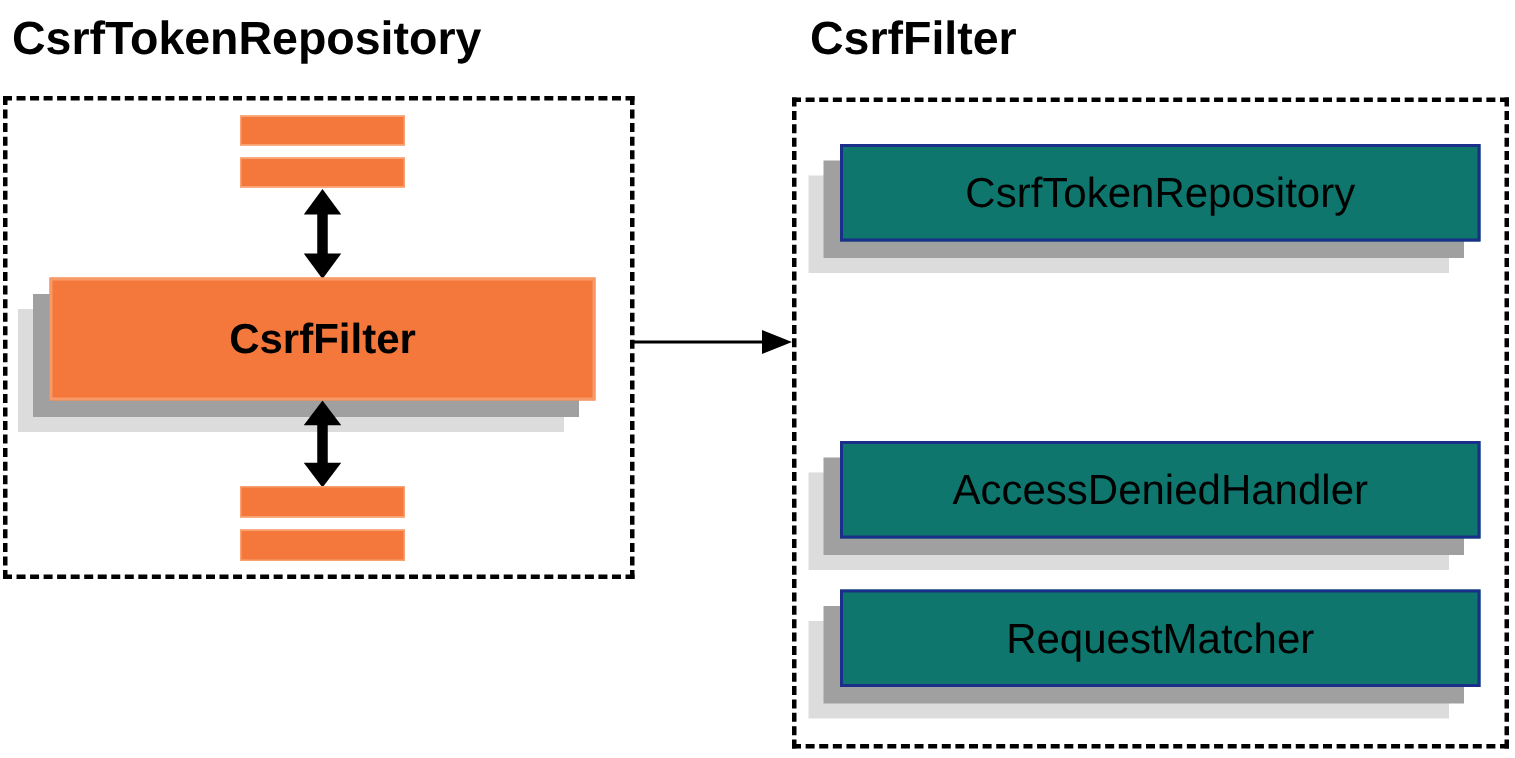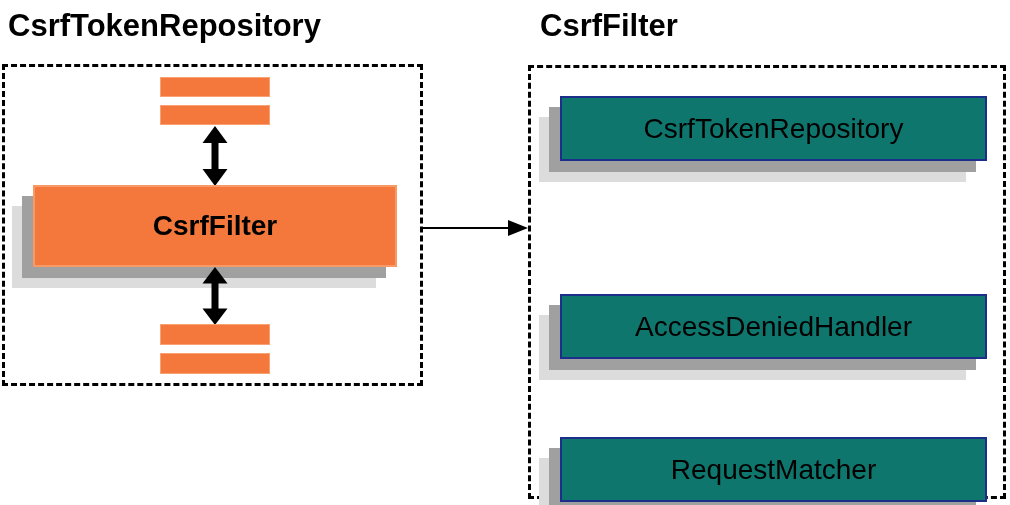--- a/index.html
+++ b/index.html
@@ -93,21 +93,21 @@
     display: flex;
     align-items: center;
     justify-content: center;
     font-size: 28px;
     font-weight: normal;
     color: #000000;
   }
   #component-0 { top: 96px;  }
   #component-1 { top: 194px; }
   #component-2 { top: 294px; }
-  #component-3 { top: 393px; margin-top: 44px; }
+  #component-3 { top: 393px; }
 </style>
 </head>
 <body>
 
 <div class="canvas">
 
   <div id="title-left" class="diagram-title">CsrfTokenRepository</div>
 
   <div id="title-right" class="diagram-title">CsrfFilter</div>
 

